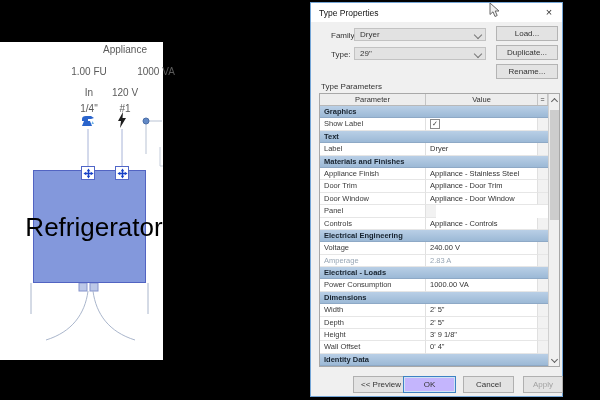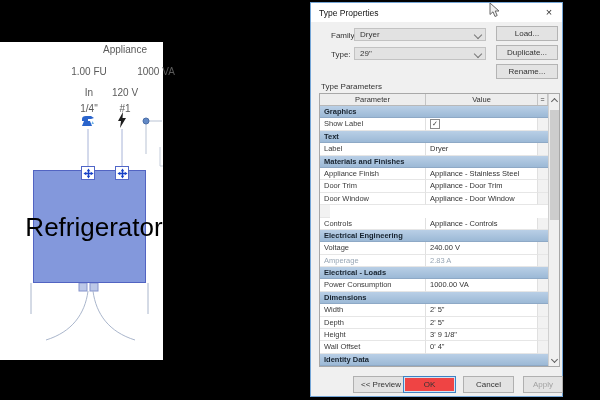--- a/index.html
+++ b/index.html
@@ -55,21 +55,21 @@
   #vsb{position:absolute;right:0;top:0;width:11px;height:272px;background:#f0f0f0;border-left:1px solid #d0d0d0;box-sizing:border-box;}
   .sbtn{position:absolute;left:0;width:10px;height:12px;background:#f0f0f0;}
   .sbtn .ch{position:absolute;left:3px;width:4px;height:4px;border-right:1px solid #606060;border-bottom:1px solid #606060;}
   #sb-up .ch{top:5px;transform:rotate(-135deg);}
   #sb-down .ch{top:3px;transform:rotate(45deg);}
   #sb-thumb{position:absolute;left:1px;top:16px;width:9px;height:110px;background:#cdcdcd;}
 
   
   .fbtn{position:absolute;top:373px;height:17px;background:#e3e3e3;border:1px solid #b0b0b0;
         box-sizing:border-box;font-size:8px;color:#333;display:flex;align-items:center;justify-content:center;}
-  #btn-ok{border:1px solid #3e82c4;box-shadow:inset 0 0 0 1px #cfe3f5;background:#ef4444;}
+  #btn-ok{border:1px solid #3e82c4;box-shadow:inset 0 0 0 1px #cfe3f5;background:#c4b5fd;}
   #btn-apply{color:#a2a2a2;}
 
   
   #cursor{position:absolute;left:489px;top:2px;}
 </style>
 </head>
 <body>
 
 <div id="screen">
 
@@ -190,20 +190,21 @@
             <div class="pc">Door Trim</div>
             <div class="vc">Appliance - Door Trim</div>
             <div class="ec"></div>
           </div>
           <div class="prow">
             <div class="pc">Door Window</div>
             <div class="vc">Appliance - Door Window</div>
             <div class="ec"></div>
           </div>
           <div class="prow">
+            <div class="pc">Panel</div>
             <div class="ec"></div>
           </div>
           <div class="prow">
             <div class="pc">Controls</div>
             <div class="vc">Appliance - Controls</div>
             <div class="ec"></div>
           </div>
           <div class="prow sec">
             <span>Electrical Engineering</span>
           </div>

